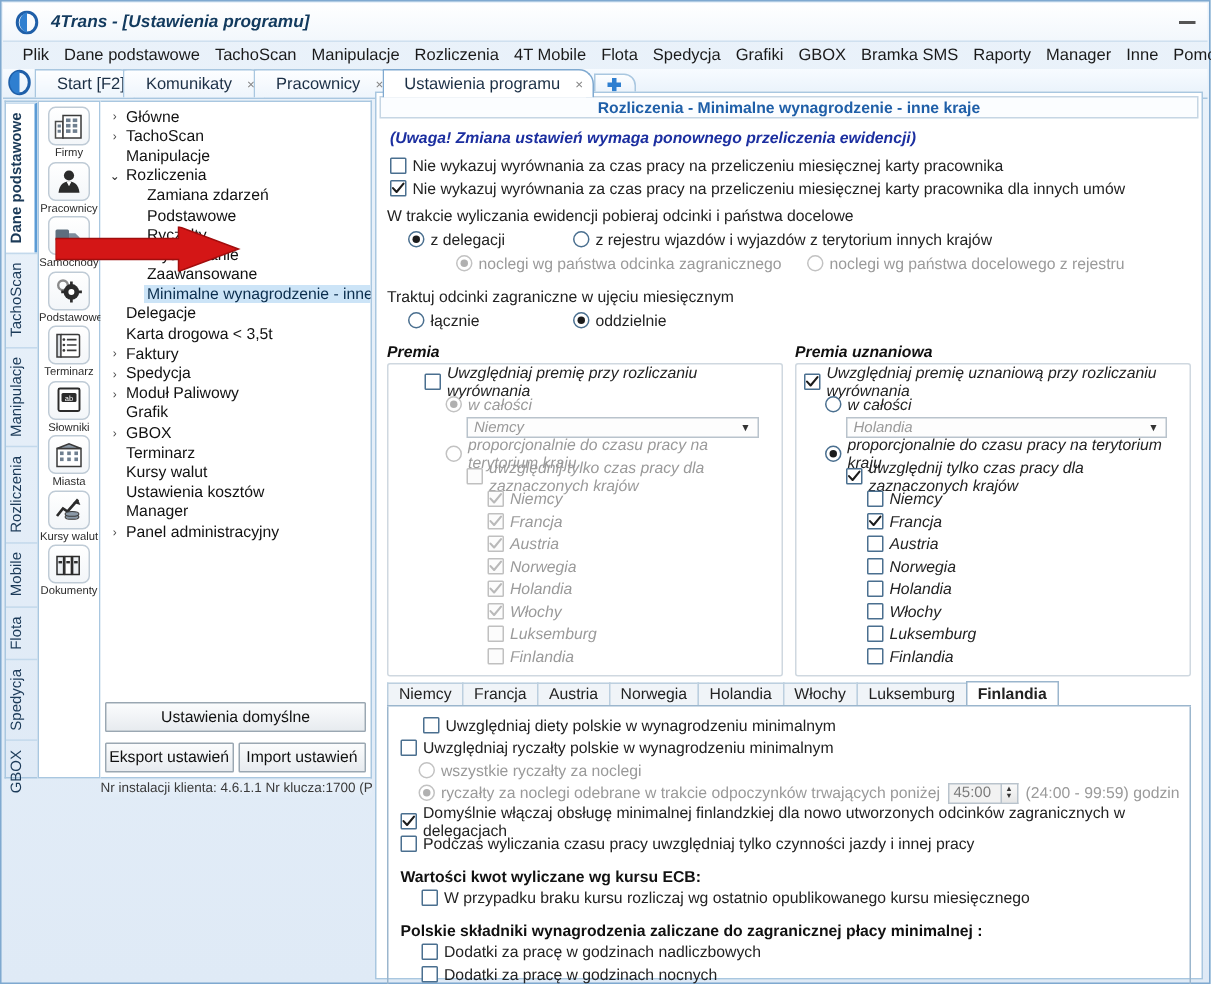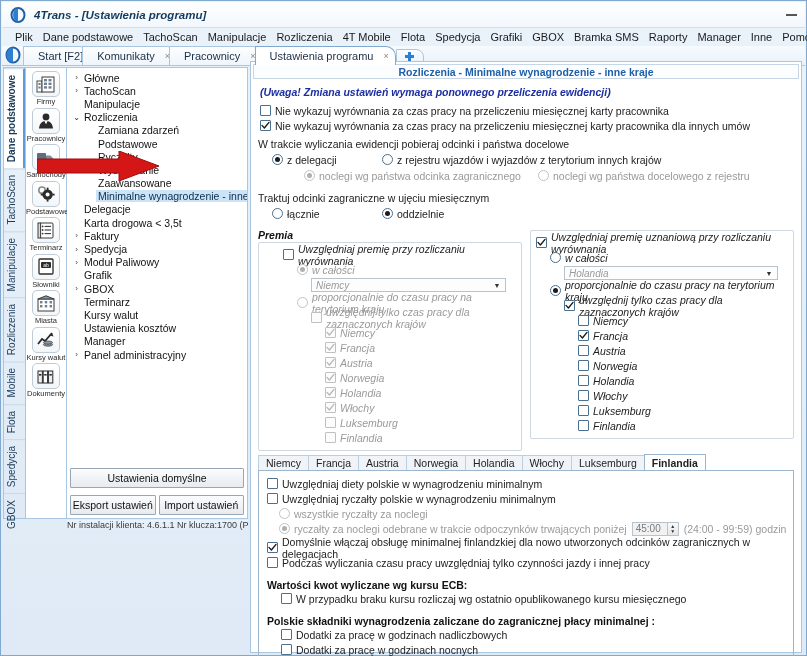--- a/index.html
+++ b/index.html
@@ -720,20 +720,21 @@
                 <span class="cb dis"></span>
                 <span class="lbl-txt dim">Luksemburg</span>
               </div>
               <div class="ck-line" style="margin-left:42px">
                 <span class="cb dis"></span>
                 <span class="lbl-txt dim">Finlandia</span>
               </div>
             </div>
         </div>
         <div style="flex:1;position:relative;">
+          <div class="sec-title">Premia uznaniowa</div>
           <div class="group" style="margin-top:1px;" id="premiau-host">
               <div class="ck-line" style="margin-left:0px">
                 <span class="cb on">
                   <svg class="tick" viewBox="0 0 9 9">
                     <path d="M1 4.4 L3.4 7 L8 1.4" fill="none" stroke="#1c1c1c" stroke-width="1.4" stroke-linecap="round" stroke-linejoin="round"></path>
                   </svg>
                 </span>
                 <span class="lbl-txt">Uwzględniaj premię uznaniową przy rozliczaniu wyrównania</span>
               </div>
               <div class="ck-line" style="margin-left:14px">
@@ -803,21 +804,21 @@
           <div class="subtab">Niemcy</div>
           <div class="subtab">Francja</div>
           <div class="subtab">Austria</div>
           <div class="subtab">Norwegia</div>
           <div class="subtab">Holandia</div>
           <div class="subtab">Włochy</div>
           <div class="subtab">Luksemburg</div>
           <div class="subtab active">Finlandia</div>
         </div>
       <div class="tabpanel" id="finpanel-host">
-          <div class="ck-line" style="margin-left:2px">
+          <div class="ck-line" style="margin-left:17px">
             <span class="cb"></span>
             <span class="lbl-txt">Uwzględniaj diety polskie w wynagrodzeniu minimalnym</span>
           </div>
           <div class="ck-line" style="margin-left:2px">
             <span class="cb"></span>
             <span class="lbl-txt">Uwzględniaj ryczałty polskie w wynagrodzeniu minimalnym</span>
           </div>
           <div class="ck-line" style="margin-left:14px">
             <span class="rb dis"></span>
             <span class="lbl-txt dim">wszystkie ryczałty za noclegi</span>

